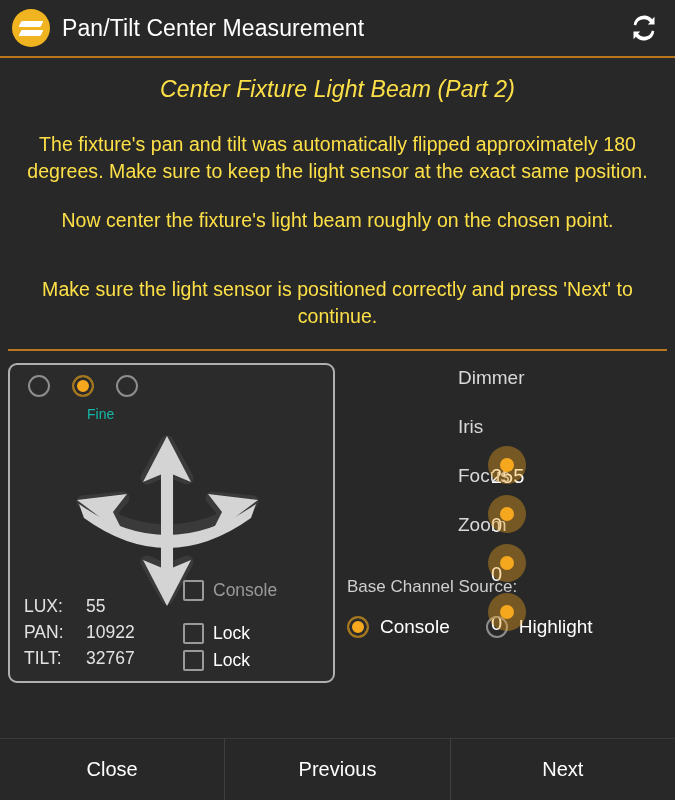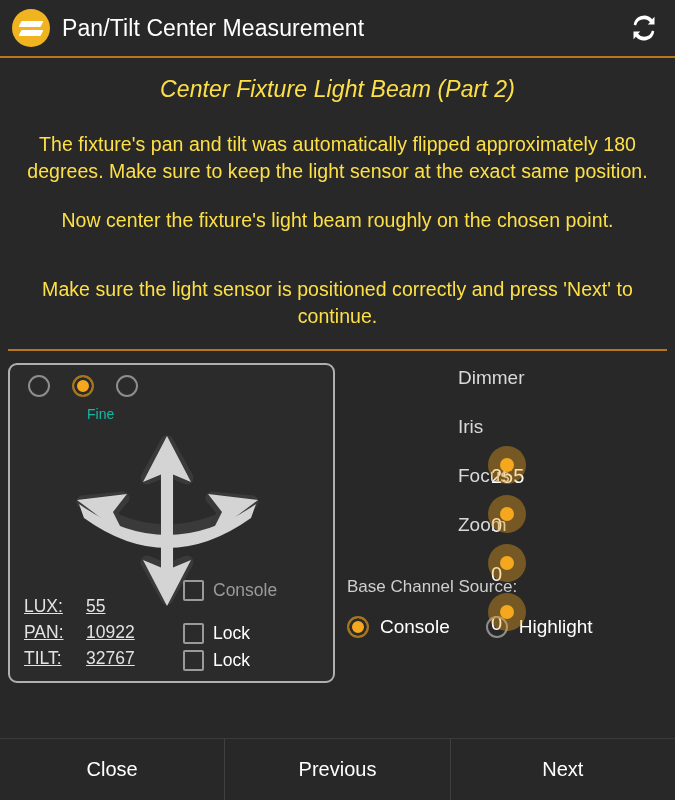--- a/index.html
+++ b/index.html
@@ -178,21 +178,20 @@
   .readouts {
     position: absolute;
     left: 14px;
     bottom: 10px;
     font-size: 17.5px;
     line-height: 26px;
     color: #e2e2e2;
   }
   .readouts .row {
     display: flex;
-    text-decoration: underline;
   }
   .readouts .key { width: 62px; }
   .readouts .val { }
 
   .checks {
     position: absolute;
     right: 10px;
     bottom: 8px;
     width: 140px;
   }

